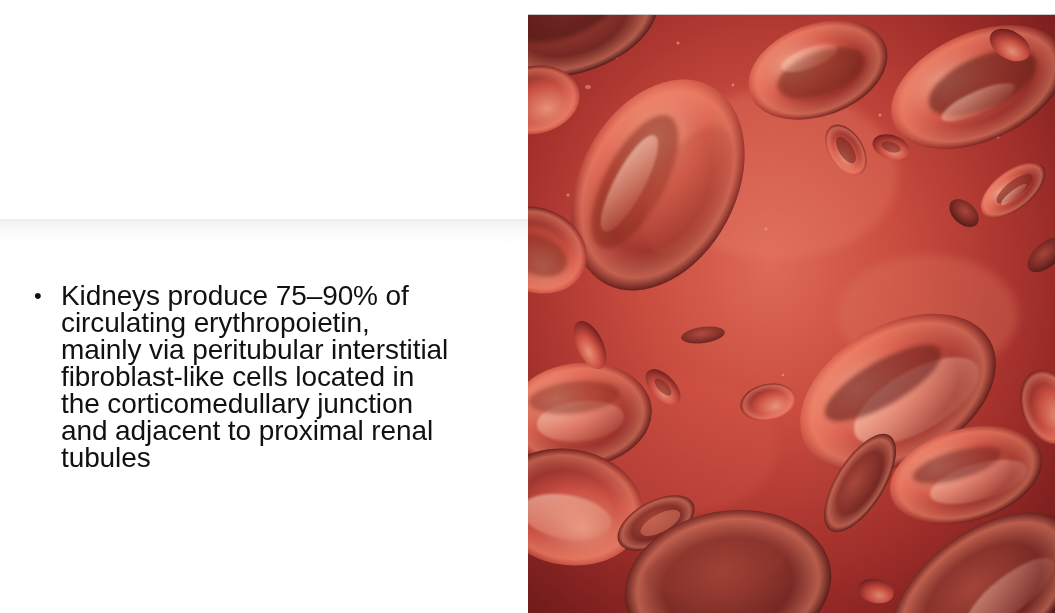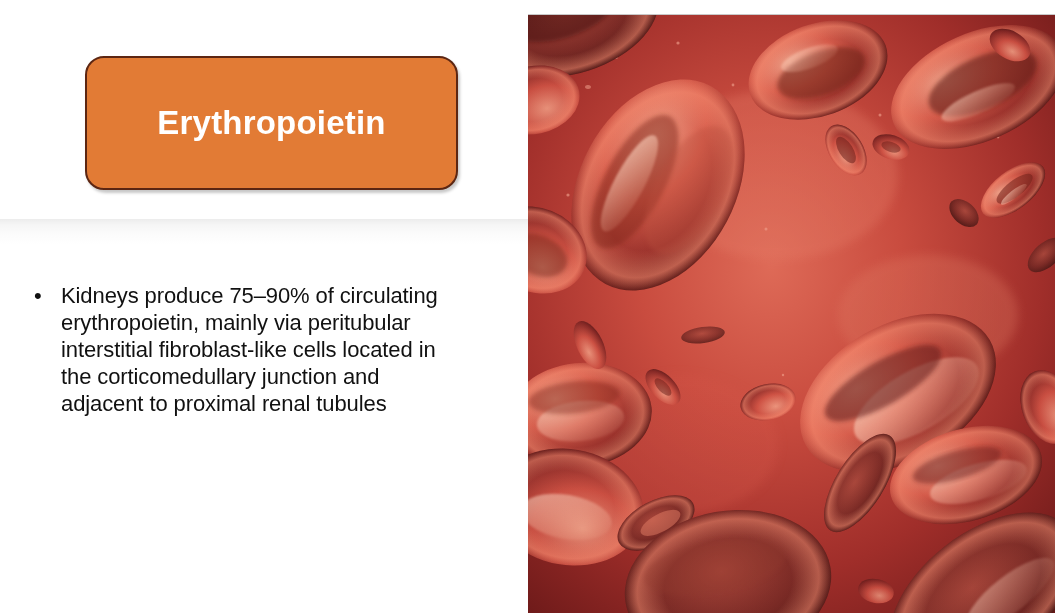--- a/index.html
+++ b/index.html
@@ -95,21 +95,21 @@
     width: 27px;
     margin-left: 34px;
     color: #111111;
     font-size: 22px;
     line-height: 27px;
   }
   .bullet-text {
     flex: 1 1 auto;
     max-width: 390px;
     color: #111111;
-    font-size: 22px;
+    font-size: 28px;
     line-height: 27px;
     letter-spacing: -0.1px;
   }
   .sub-note {
     margin-top: 32px;
     margin-left: 70px;
     max-width: 400px;
     color: #111111;
     font-size: 22px;
     line-height: 27px;
@@ -142,23 +142,20 @@
 </style>
 </head>
 <body>
 
 <div class="slide">
 
   <div class="top-rule"></div>
 
   <div class="left-panel">
 
-    <div class="title-box">
-      <span class="title-text">Erythropoietin</span>
-    </div>
 
     <div class="divider-band"></div>
 
     <div class="body-block">
       <div class="bullet-row">
         <span class="bullet-dot">•</span>
         <span class="bullet-text">Kidneys produce 75–90% of circulating erythropoietin, mainly via peritubular interstitial fibroblast-like cells located in the corticomedullary junction and adjacent to proximal renal tubules</span>
       </div>
     </div>
 

